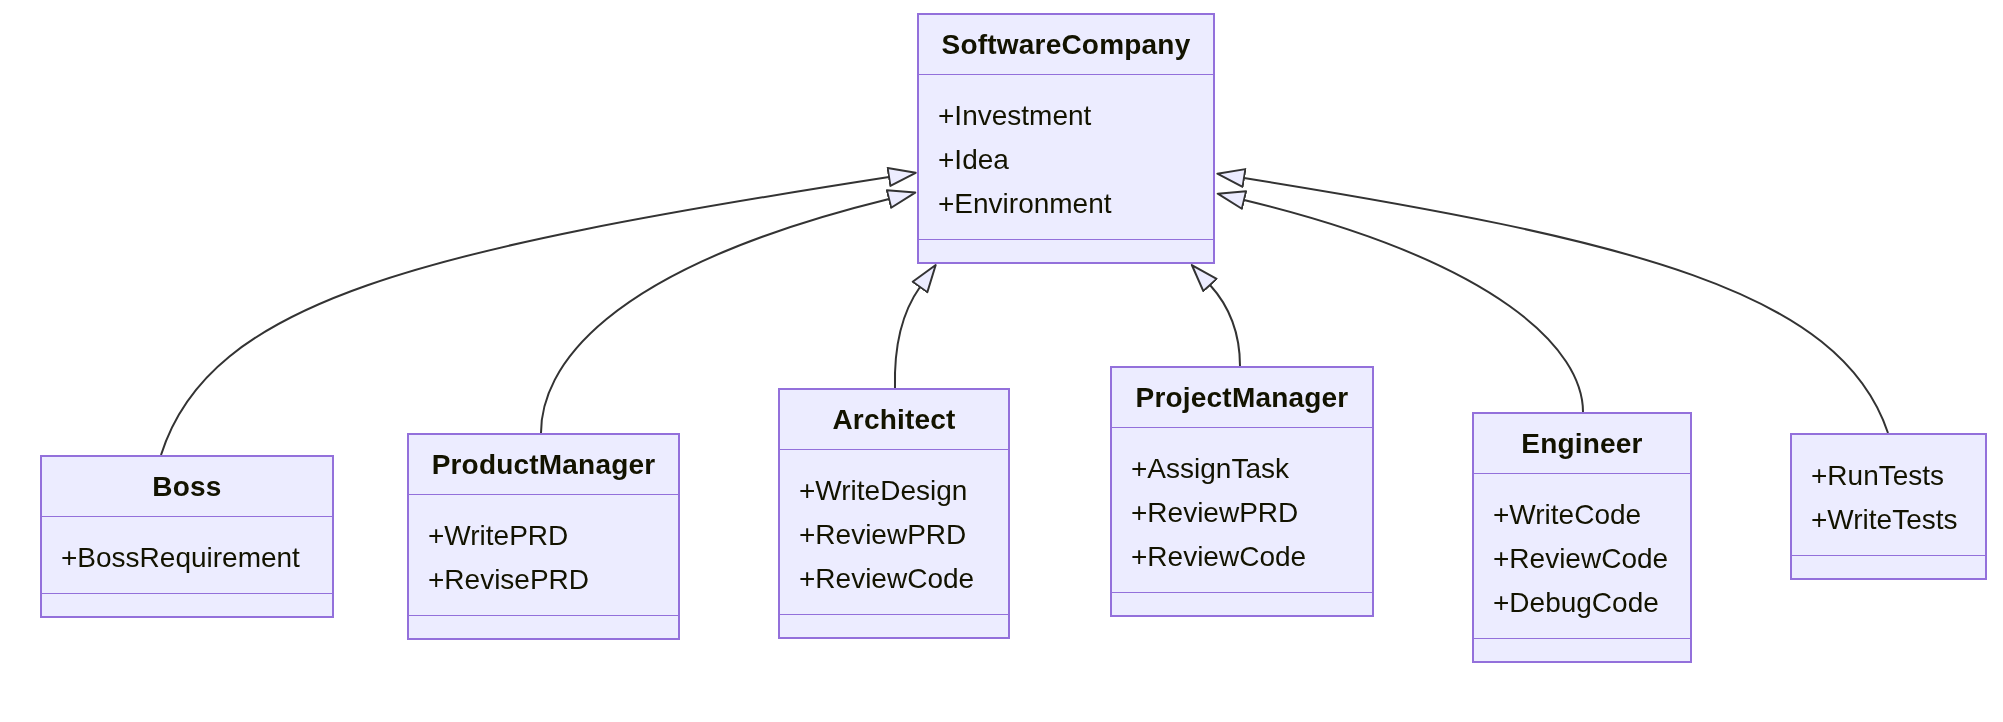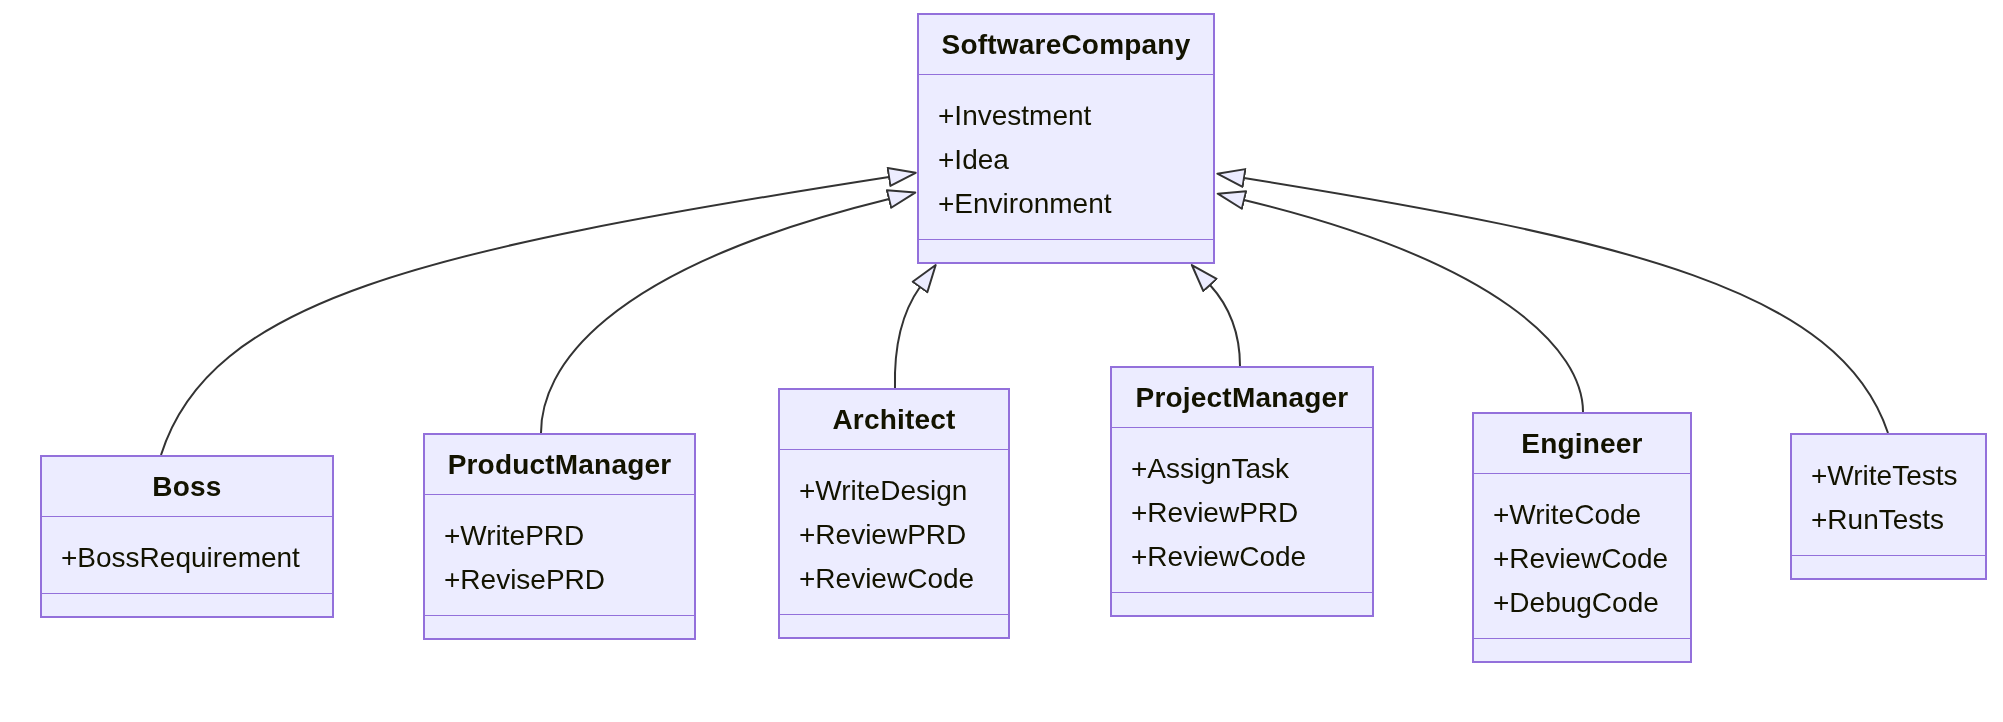--- a/index.html
+++ b/index.html
@@ -34,21 +34,21 @@
     white-space:nowrap;
   }
   .class-methods {
     height:22px;
     border-top:1.5px solid #9370DB;
   }
 
   
   .pos-softwarecompany { left:917px;  top:13px;  width:298px; }
   .pos-boss            { left:10px;   top:455px; width:294px;margin-left:30px; }
-  .pos-productmanager  { left:407px;  top:433px; width:273px;margin-left:16px; }
+  .pos-productmanager  { left:407px;  top:433px; width:273px; }
   .pos-architect       { left:778px;  top:388px; width:232px; }
   .pos-projectmanager  { left:1110px; top:366px; width:264px; }
   .pos-engineer        { left:1472px; top:412px; width:220px; }
   .pos-qa              { left:1790px; top:433px; width:197px; }
 </style>
 </head>
 <body>
 
 <div id="canvas">
 
@@ -118,19 +118,19 @@
     <div class="class-attrs">
       <div>+WriteCode</div>
       <div>+ReviewCode</div>
       <div>+DebugCode</div>
     </div>
     <div class="class-methods"></div>
   </div>
 
   <div class="class-box pos-qa">
     <div class="class-attrs">
+      <div>+RunTests</div>
       <div>+WriteTests</div>
-      <div>+RunTests</div>
     </div>
     <div class="class-methods"></div>
   </div>
 
 </div>
 
 </body></html>

